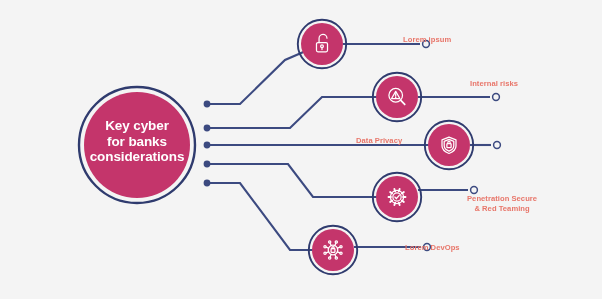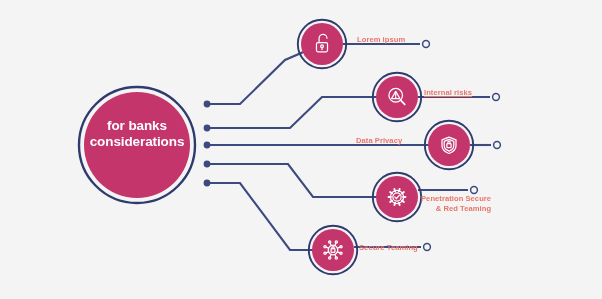--- a/index.html
+++ b/index.html
@@ -44,21 +44,21 @@
   }
   .node-label {
     position: absolute;
     color: #e8766a;
     font-size: 7.6px;
     font-weight: bold;
     line-height: 9.6px;
     white-space: pre;
     letter-spacing: 0.05px;
   }
-  .node-label.right  { text-align: right; }
+  .node-label.right  { text-align: center; margin-left: 46px; }
   .node-label.center { text-align: right; }
 </style>
 </head>
 <body>
 
 <div id="diagram-root">
 
   <svg class="layer" viewBox="0 0 602 299">
     <g id="connectors">
         <path d="M 207 104 L 240 104 L 285 60 L 322 44" fill="none" stroke="#3c4a80" stroke-width="2.1" stroke-linejoin="miter" stroke-linecap="butt"></path>
@@ -151,24 +151,25 @@
             <circle cx="-3.60" cy="-8.68" r="1.25"></circle>
             <circle cx="3.60" cy="-8.68" r="1.25"></circle>
             <circle cx="8.68" cy="-3.60" r="1.25"></circle>
             <path d="M 4.80 1.99 L 7.67 3.18 M 1.99 4.80 L 3.18 7.67 M -1.99 4.80 L -3.18 7.67 M -4.80 1.99 L -7.67 3.18 M -4.80 -1.99 L -7.67 -3.18 M -1.99 -4.80 L -3.18 -7.67 M 1.99 -4.80 L 3.18 -7.67 M 4.80 -1.99 L 7.67 -3.18 "></path>
           </g>
         </g>
       </g>
   </svg>
 
   <div class="hub-label">
+    <div>Key cyber</div>
     <div>for banks</div>
     <div>considerations</div>
   </div>
 
   <div id="labels">
       <div class="node-label right" style="left: 357px; top: 35px;"><div>Lorem ipsum</div></div>
-      <div class="node-label right" style="left: 424px; top: 88px; text-decoration: underline;"><div>Internal risks</div></div>
+      <div class="node-label right" style="left: 424px; top: 79px;"><div>Internal risks</div></div>
       <div class="node-label center" style="left: 356px; top: 136px;"><div>Data Privacy</div></div>
       <div class="node-label right" style="left: 421px; top: 194px;"><div>Penetration Secure</div><div>&amp; Red Teaming</div></div>
-      <div class="node-label right" style="left: 359px; top: 243px;"><div>Secure Teaming</div></div>
+      <div class="node-label right" style="left: 359px; top: 243px;"><div>Lorem DevOps</div></div>
     </div>
 </div>
 
 </body></html>

